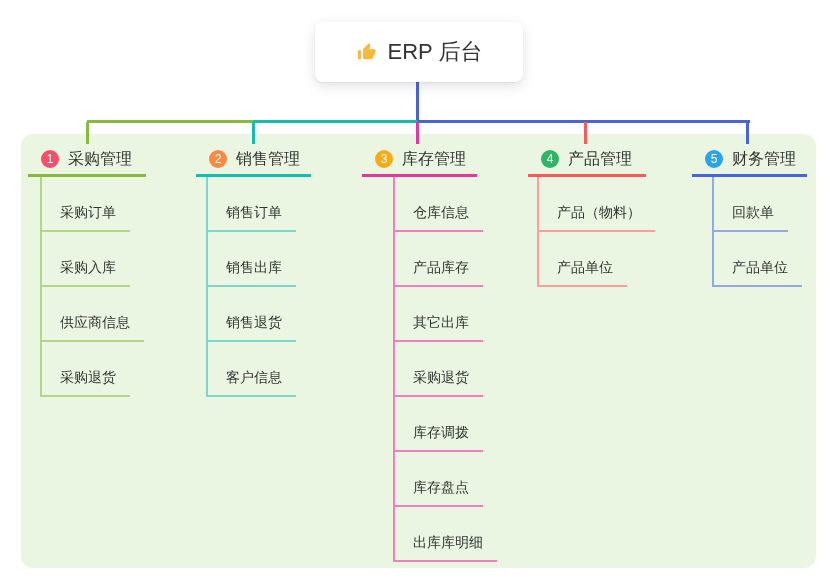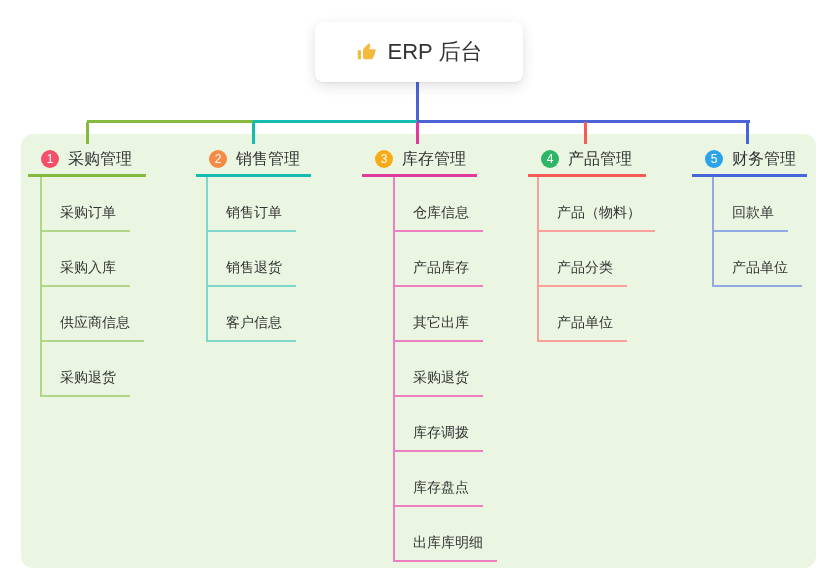--- a/index.html
+++ b/index.html
@@ -118,20 +118,23 @@
 <div class="branch b1" style="--main: #14bcb1; --light: #7dd7cd; --badge: #f78a44;">
   <div class="branch-title">
     <span class="badge">2</span>
     <span>销售管理</span>
   </div>
   <ul class="children">
       <li>
         <span>销售订单</span>
       </li>
       <li>
+        <span>销售出库</span>
+      </li>
+      <li>
         <span>销售退货</span>
       </li>
       <li>
         <span>客户信息</span>
       </li>
     </ul>
 </div>
 
 <div class="branch b2" style="--main: #e03a9e; --light: #ee7fc0; --badge: #f9ab17;">
   <div class="branch-title">
@@ -166,23 +169,20 @@
 <div class="branch b3" style="--main: #f85b57; --light: #faa09a; --badge: #2fb566;">
   <div class="branch-title">
     <span class="badge">4</span>
     <span>产品管理</span>
   </div>
   <ul class="children">
       <li>
         <span>产品（物料）</span>
       </li>
       <li>
-        <span>产品分类</span>
-      </li>
-      <li>
         <span>产品单位</span>
       </li>
     </ul>
 </div>
 
 <div class="branch b4" style="--main: #4565d8; --light: #93a9e6; --badge: #2aa3ea;">
   <div class="branch-title">
     <span class="badge">5</span>
     <span>财务管理</span>
   </div>

